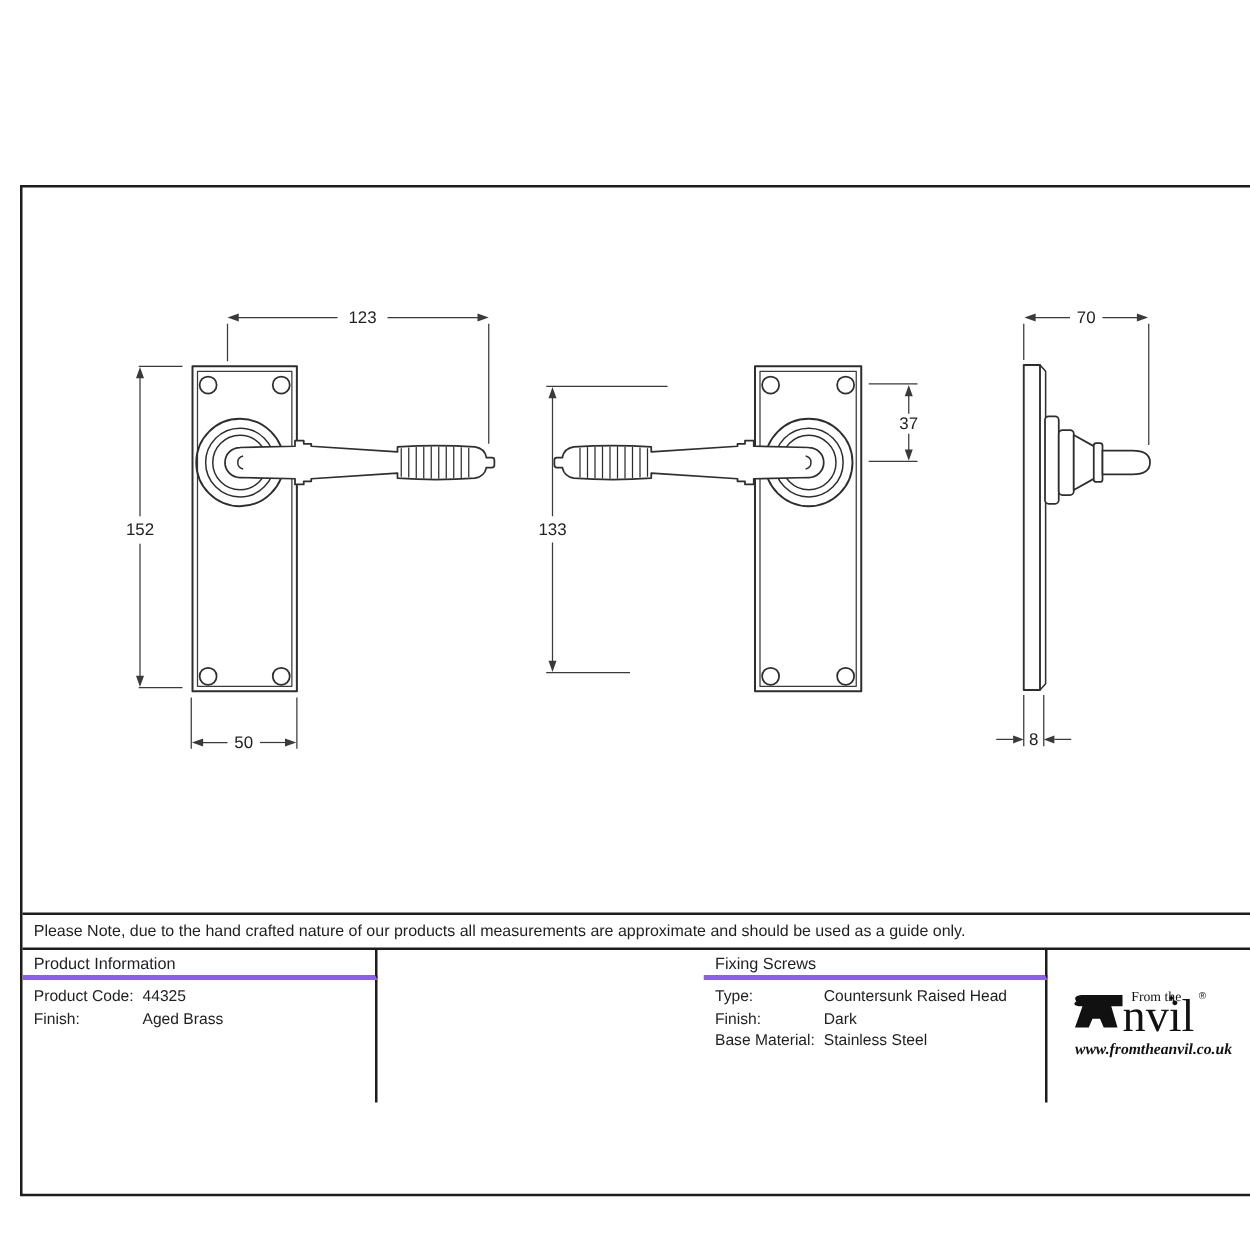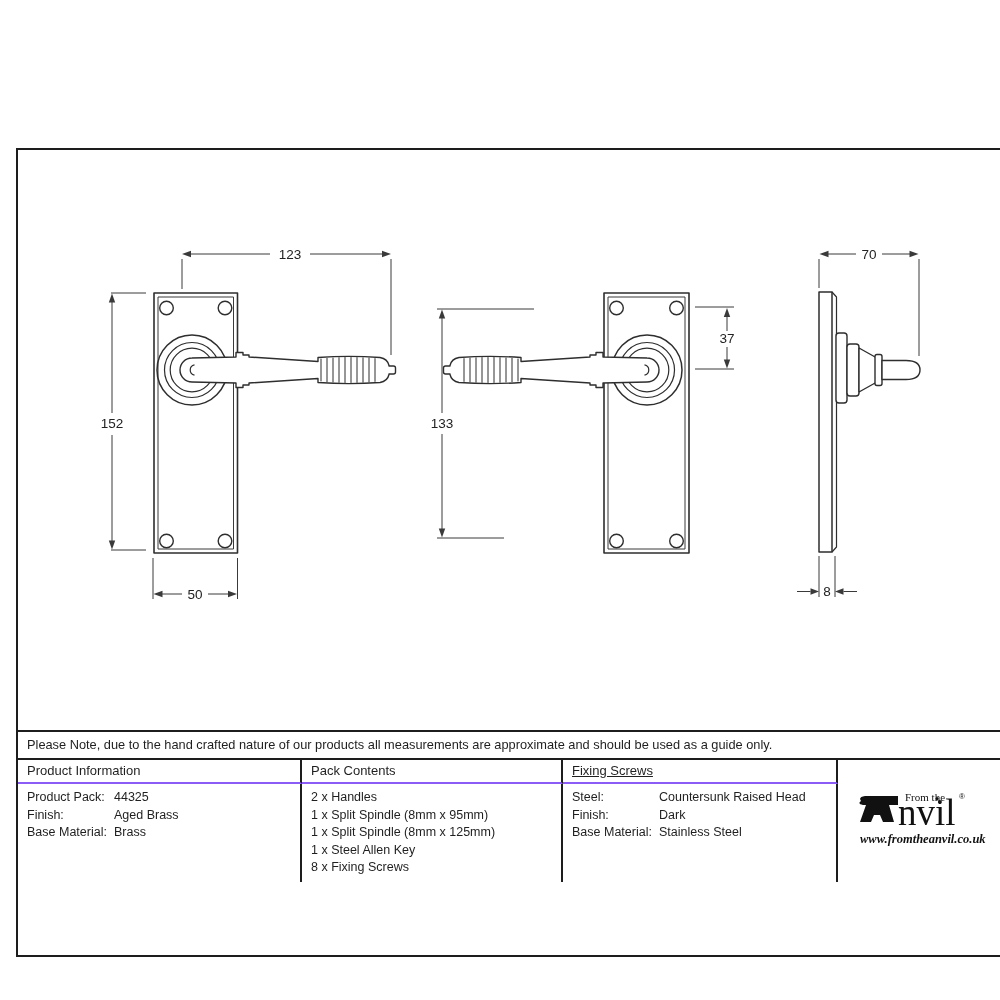--- a/index.html
+++ b/index.html
@@ -21,21 +21,21 @@
     margin-top:32px;
   }
   .spec-table {
     display:grid;
     grid-template-columns:284px 261px 275px auto;
     grid-template-rows:24px 98px;
   }
   .cell { box-sizing:border-box; }
   .b-right  { border-right:2px solid #1d1d1d; }
   .th {
-    border-bottom:2px solid #8b5cf6;
+    border-bottom:4px solid #8b5cf6;
     font-size:13px; padding:3px 0 0 9px; white-space:nowrap;
   }
   .tb { font-size:12.5px; padding:5px 0 0 9px; }
   .trow { line-height:17.6px; white-space:nowrap; }
   .tlabel { display:inline-block; width:87px; }
   .logo-cell {
     grid-column:4; grid-row:1 / 3;
     display:flex; align-items:center; justify-content:center;
   }
   .dimtext { fill:#222; font-size:13.5px; font-family:"Liberation Sans",sans-serif; }
@@ -212,39 +212,30 @@
   </svg>
   </div>
 
   <div class="note-row">
     <span>Please Note, due to the hand crafted nature of our products all measurements are approximate and should be used as a guide only.</span>
   </div>
 
   <div class="spec-table">
 
     <div class="cell th b-right" style="grid-column:1; grid-row:1;">Product Information</div>
-    <div class="cell th b-right" style="grid-column:2; grid-row:1;">Pack Contents</div>
-    <div class="cell th b-right" style="grid-column:3; grid-row:1;text-decoration:underline;">Fixing Screws</div>
+    <div class="cell th b-right" style="grid-column:3; grid-row:1;">Fixing Screws</div>
 
     <div class="cell tb b-right" style="grid-column:1; grid-row:2;">
-      <div class="trow"><span class="tlabel">Product Pack:</span><span>44325</span></div>
+      <div class="trow"><span class="tlabel">Product Code:</span><span>44325</span></div>
       <div class="trow"><span class="tlabel">Finish:</span><span>Aged Brass</span></div>
-      <div class="trow"><span class="tlabel">Base Material:</span><span>Brass</span></div>
     </div>
 
-    <div class="cell tb b-right" style="grid-column:2; grid-row:2;">
-      <div class="trow">2 x Handles</div>
-      <div class="trow">1 x Split Spindle (8mm x 95mm)</div>
-      <div class="trow">1 x Split Spindle (8mm x 125mm)</div>
-      <div class="trow">1 x Steel Allen Key</div>
-      <div class="trow">8 x Fixing Screws</div>
-    </div>
 
     <div class="cell tb b-right" style="grid-column:3; grid-row:2;">
-      <div class="trow"><span class="tlabel">Steel:</span><span>Countersunk Raised Head</span></div>
+      <div class="trow"><span class="tlabel">Type:</span><span>Countersunk Raised Head</span></div>
       <div class="trow"><span class="tlabel">Finish:</span><span>Dark</span></div>
       <div class="trow"><span class="tlabel">Base Material:</span><span>Stainless Steel</span></div>
     </div>
 
     <div class="cell logo-cell">
       <svg width="132" height="62" viewBox="0 0 132 62">
         <path fill="#111" stroke="none" d="M3 11 Q0 7 7 6 L40 6 L40 15 L31 15 L36 32 L25 32 L22 25 L16 25 L13 32 L2 32 L8 15 L5 15 Q-1 14 3 11 Z"></path>
         <text x="47" y="11" font-size="11" font-family="Liberation Serif, serif" fill="#111">From the</text>
         <text x="77" y="11" font-size="8" fill="#111">♦</text>
         <text x="40" y="35" font-size="37" font-family="Liberation Serif, serif" fill="#111">nvil</text>

